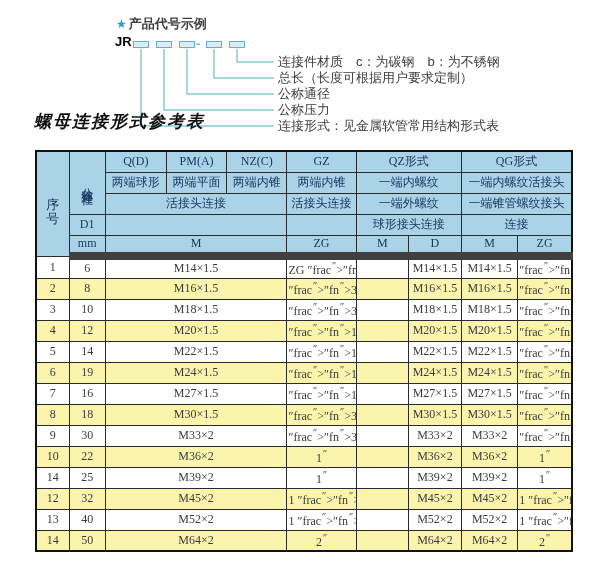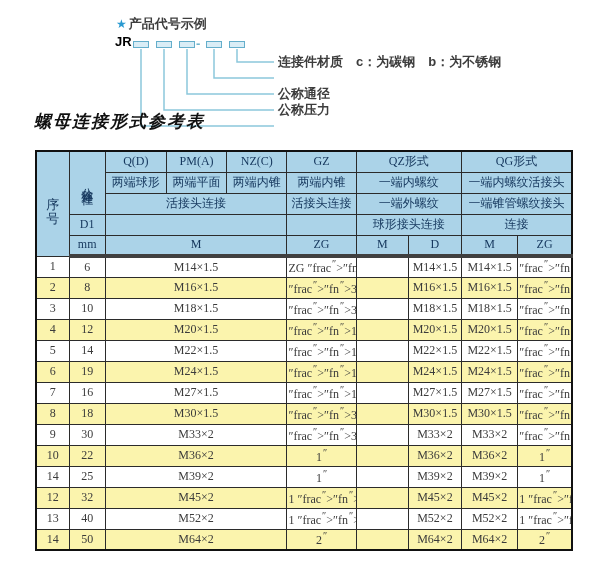--- a/index.html
+++ b/index.html
@@ -40,21 +40,21 @@
     background:var(--box_fill);border:1px solid var(--box_border);
   }
   .code-dash{
     position:absolute;top:36px;left:196px;
     font-family:"Liberation Sans",sans-serif;font-size:13px;font-weight:bold;color:#6fb4cd;
   }
   .diagram svg{position:absolute;left:0;top:0;}
   .diagram-label{
     position:absolute;left:278px;
     font-family:"Liberation Sans","DejaVu Sans",sans-serif;
-    font-size:13px;font-weight:700;color:#3d3d3d;white-space:nowrap;line-height:14px;
+    font-size:13px;font-weight:400;color:#3d3d3d;white-space:nowrap;line-height:14px;
   }
   
   .page-title{
     position:absolute;left:34px;top:110px;
     font-size:17px;font-weight:bold;font-style:italic;color:#111;
     letter-spacing:2px;
   }
   
   table.ref{
     position:absolute;left:35px;top:150px;
@@ -65,21 +65,21 @@
     border:1px solid var(--border_dark);
     text-align:center;vertical-align:middle;
     height:21px;padding:0 1px;overflow:hidden;white-space:nowrap;
   }
   table.ref{border:2px solid #111;}
   thead td{
     background:var(--header_bg);
     color:var(--header_text);
     font-size:12px;
   }
-  thead tr.last-head td{border-bottom:4px solid #404040;}
+  thead tr.last-head td{border-bottom:8px solid #404040;}
   tbody td{color:var(--data_text);}
   tbody tr.alt td{background:var(--alt_row_bg);}
   .vtext{
     writing-mode:vertical-rl;text-orientation:upright;
     display:inline-block;line-height:1;
   }
   .vtext.seq{letter-spacing:16px;font-size:13px;}
   .vtext.dn{letter-spacing:2px;font-size:12px;}
   .pp{font-size:0.85em;vertical-align:0.45em;margin-left:1px;}
 </style>
@@ -101,22 +101,24 @@
   </svg>
 
   <div class="code-box" style="left:133px"></div>
   <div class="code-box" style="left:156px"></div>
   <div class="code-box" style="left:179px"></div>
   <div class="code-dash">-</div>
   <div class="code-box" style="left:206px"></div>
   <div class="code-box" style="left:229px"></div>
 
   <div class="diagram-label" style="top:55px">连接件材质　c：为碳钢　b：为不锈钢</div>
+  <div class="diagram-label" style="top:71px">总长（长度可根据用户要求定制）</div>
   <div class="diagram-label" style="top:87px">公称通径</div>
   <div class="diagram-label" style="top:103px">公称压力</div>
+  <div class="diagram-label" style="top:119px">连接形式：见金属软管常用结构形式表</div>
 </div>
 
 <div class="page-title">螺母连接形式参考表</div>
 
 <table class="ref">
   <colgroup>
     <col style="width:33px">
       <col style="width:36px">
     <col style="width:61px">
       <col style="width:60px">

